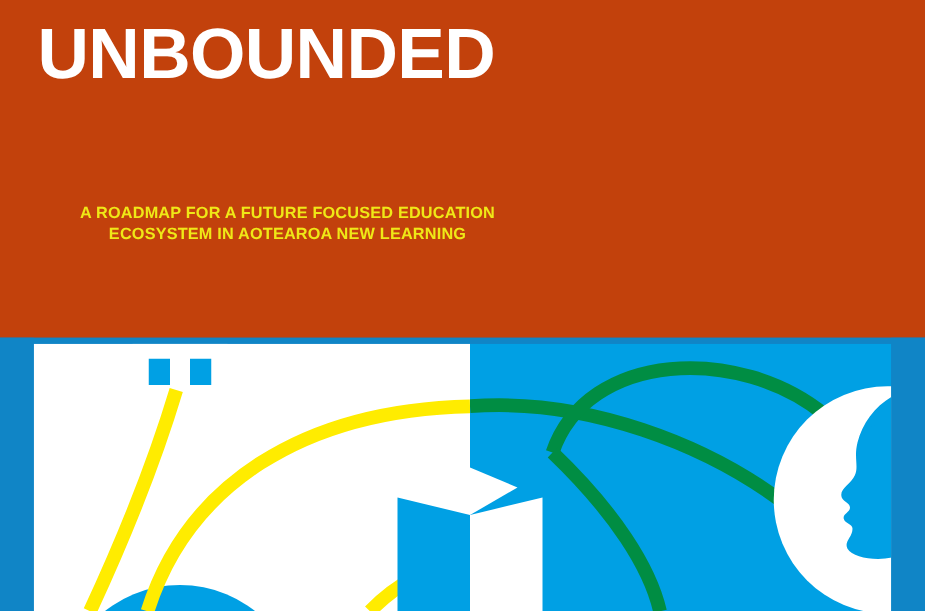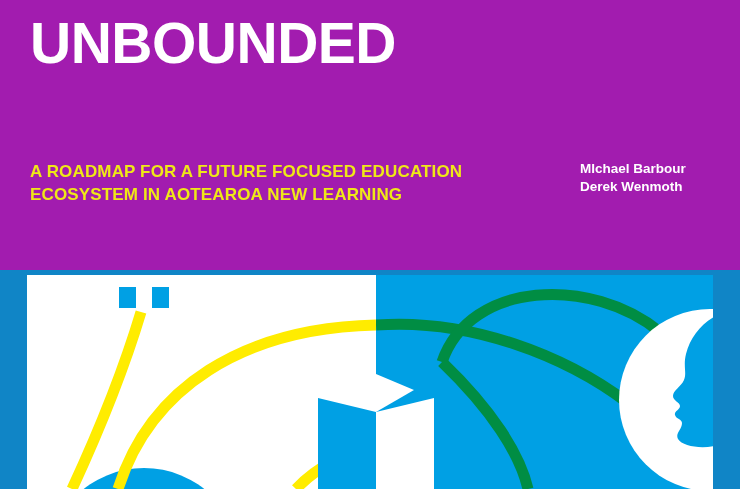--- a/index.html
+++ b/index.html
@@ -15,21 +15,21 @@
     background: #1085C6;
     font-family: "Liberation Sans", sans-serif;
   }
 
   
   #header-band {
     position: absolute;
     left: 0; top: 0;
     width: 740px;
     height: 275px;
-    background: #a21caf;
+    background: #c2410c;
   }
   #title-block {
     position: absolute;
     left: 30px;
     top: 16px;
     width: 470px;
   }
   .title-line {
     display: block;
     color: #ffffff;
@@ -41,25 +41,26 @@
   }
   #subtitle-block {
     position: absolute;
     left: 30px;
     top: 161px;
     width: 400px;
   }
   .subtitle-line {
     display: block;
     color: #EFE817;
-    font-size: 17px;
+    font-size: 13px;
     font-weight: bold;
     line-height: 1.33;
     letter-spacing: 0.15px;
     white-space: nowrap;
+    text-align: center;
   }
   #authors-block {
     position: absolute;
     left: 580px;
     top: 160px;
   }
   .author-line {
     display: block;
     color: #ffffff;
     font-size: 13.5px;
@@ -87,24 +88,20 @@
 
     <div id="title-block">
       <span class="title-line">UNBOUNDED</span>
     </div>
 
     <div id="subtitle-block">
       <span class="subtitle-line">A ROADMAP FOR A FUTURE FOCUSED EDUCATION</span>
       <span class="subtitle-line">ECOSYSTEM IN AOTEAROA NEW LEARNING</span>
     </div>
 
-    <div id="authors-block">
-      <span class="author-line">MIchael Barbour</span>
-      <span class="author-line">Derek Wenmoth</span>
-    </div>
 
   </div>
 
   <div id="artwork">
     <svg width="740" height="219" viewBox="0 0 740 219" xmlns="http://www.w3.org/2000/svg">
       <defs>
         <clipPath id="clip-left">
           <rect x="27" y="5" width="349" height="214"></rect>
         </clipPath>
         <clipPath id="clip-right">

